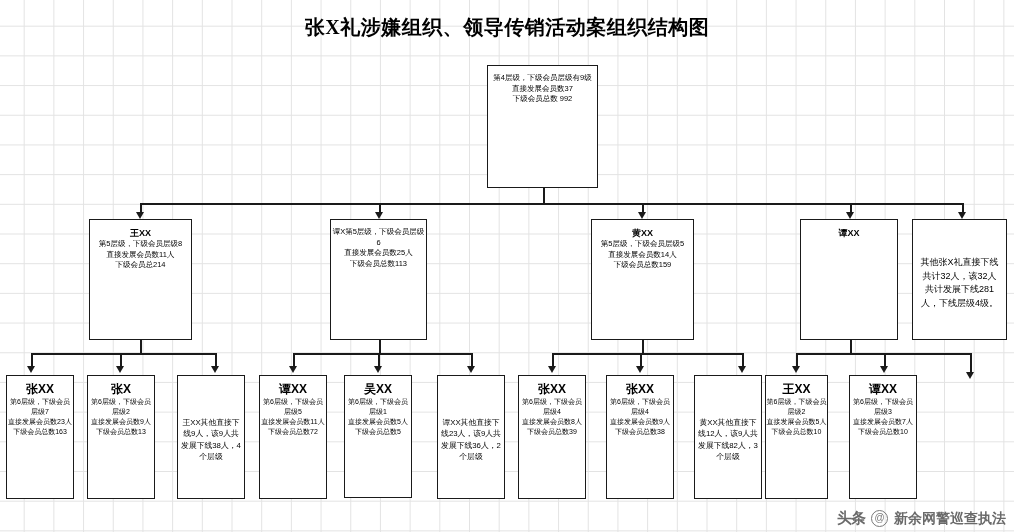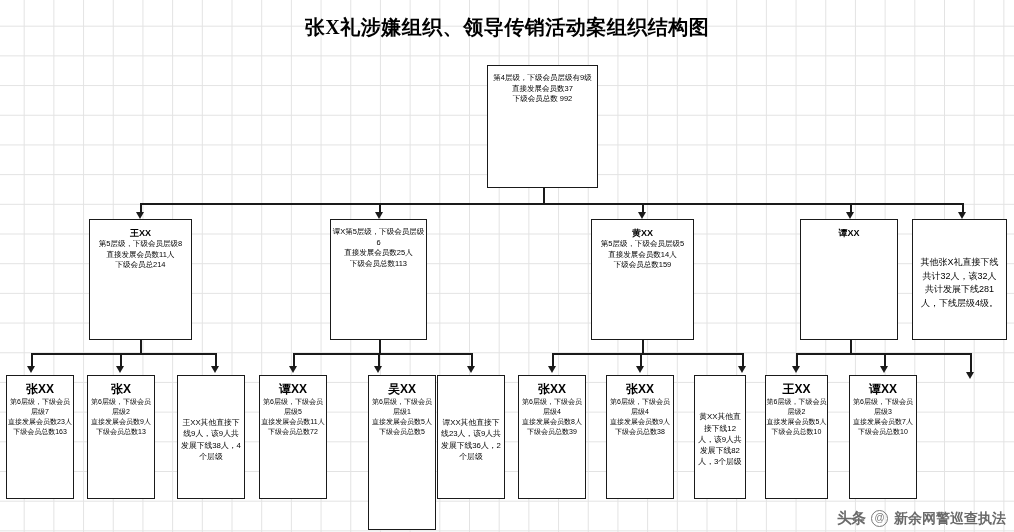--- a/index.html
+++ b/index.html
@@ -234,21 +234,21 @@
     <span class="dt">王XX其他直接下线9人，该9人共发展下线38人，4个层级</span>
   </div>
 
   <div class="node lvl3" style="left:259px; top:375px; width:68px; height:124px;">
     <span class="nm">谭XX</span>
     <span class="dt" style="white-space:pre-line;">第6层级，下级会员层级5
 直接发展会员数11人
 下级会员总数72</span>
   </div>
 
-  <div class="node lvl3" style="left:344px; top:375px; width:68px; height:155px;margin-left:24px;">
+  <div class="node lvl3" style="left:344px; top:375px; width:68px; height:123px;">
     <span class="nm">吴XX</span>
     <span class="dt" style="white-space:pre-line;">第6层级，下级会员层级1
 直接发展会员数5人
 下级会员总数5</span>
   </div>
 
   <div class="node lvl3 note" style="left:437px; top:375px; width:68px; height:124px;">
     <span class="dt">谭XX其他直接下线23人，该9人共发展下线36人，2个层级</span>
   </div>
 
@@ -259,21 +259,21 @@
 下级会员总数39</span>
   </div>
 
   <div class="node lvl3" style="left:606px; top:375px; width:68px; height:124px;">
     <span class="nm">张XX</span>
     <span class="dt" style="white-space:pre-line;">第6层级，下级会员层级4
 直接发展会员数9人
 下级会员总数38</span>
   </div>
 
-  <div class="node lvl3 note" style="left:694px; top:375px; width:52px; height:124px;">
+  <div class="node lvl3 note" style="left:694px; top:375px; width:68px; height:124px;">
     <span class="dt">黄XX其他直接下线12人，该9人共发展下线82人，3个层级</span>
   </div>
 
   <div class="node lvl3" style="left:765px; top:375px; width:63px; height:124px;">
     <span class="nm">王XX</span>
     <span class="dt" style="white-space:pre-line;">第6层级，下级会员层级2
 直接发展会员数5人
 下级会员总数10</span>
   </div>
 

